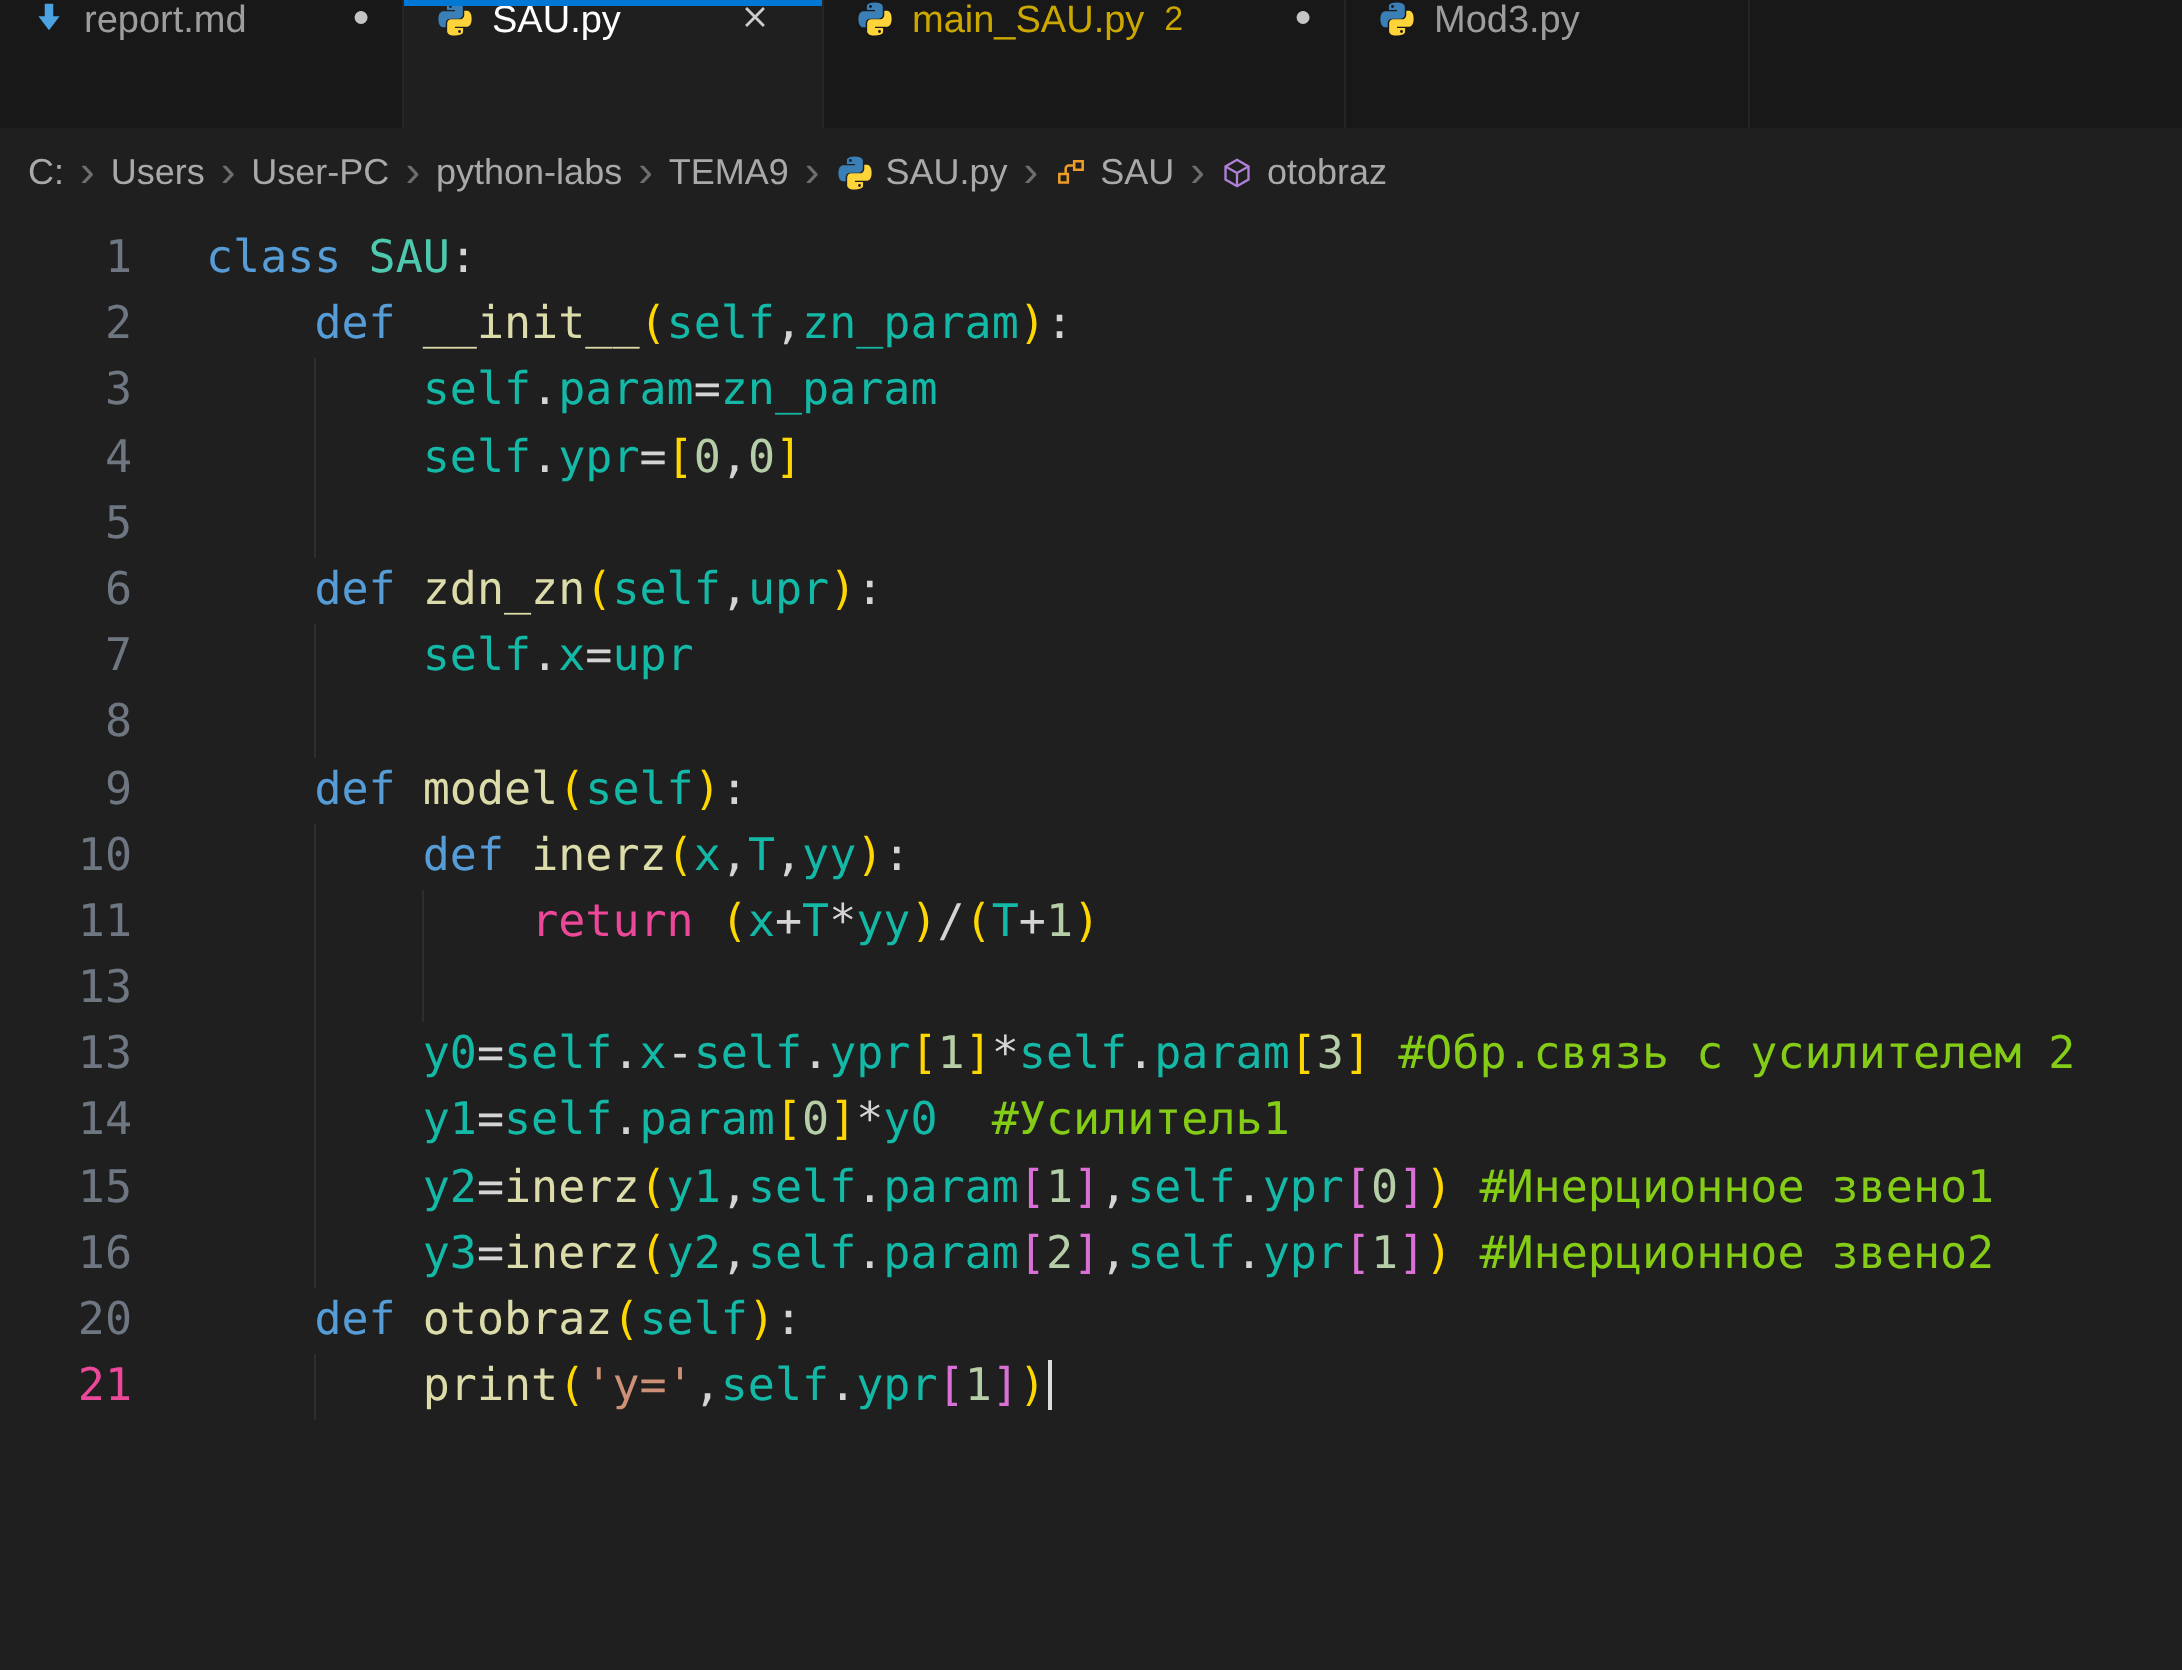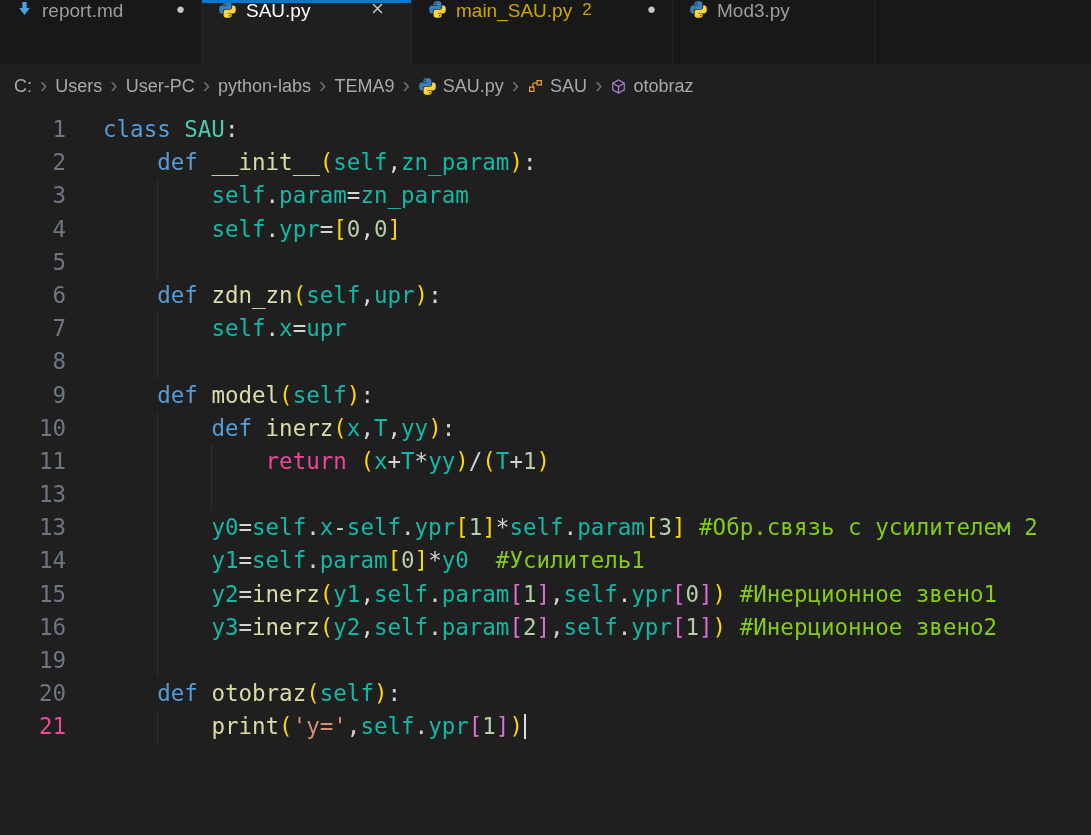--- a/index.html
+++ b/index.html
@@ -206,24 +206,20 @@
     </div>
     <div class="code-line">
       <div class="ln">15</div>
       <div class="lc"><span class="guide" style="left: 4ch;"></span><span class="tk-pln">        </span><span class="tk-var">y2</span><span class="tk-op">=</span><span class="tk-fn">inerz</span><span class="tk-b1">(</span><span class="tk-var">y1</span><span class="tk-op">,</span><span class="tk-var">self</span><span class="tk-op">.</span><span class="tk-var">param</span><span class="tk-b2">[</span><span class="tk-num">1</span><span class="tk-b2">]</span><span class="tk-op">,</span><span class="tk-var">self</span><span class="tk-op">.</span><span class="tk-var">ypr</span><span class="tk-b2">[</span><span class="tk-num">0</span><span class="tk-b2">]</span><span class="tk-b1">)</span><span class="tk-pln"> </span><span class="tk-com">#Инерционное звено1</span></div>
     </div>
     <div class="code-line">
       <div class="ln">16</div>
       <div class="lc"><span class="guide" style="left: 4ch;"></span><span class="tk-pln">        </span><span class="tk-var">y3</span><span class="tk-op">=</span><span class="tk-fn">inerz</span><span class="tk-b1">(</span><span class="tk-var">y2</span><span class="tk-op">,</span><span class="tk-var">self</span><span class="tk-op">.</span><span class="tk-var">param</span><span class="tk-b2">[</span><span class="tk-num">2</span><span class="tk-b2">]</span><span class="tk-op">,</span><span class="tk-var">self</span><span class="tk-op">.</span><span class="tk-var">ypr</span><span class="tk-b2">[</span><span class="tk-num">1</span><span class="tk-b2">]</span><span class="tk-b1">)</span><span class="tk-pln"> </span><span class="tk-com">#Инерционное звено2</span></div>
     </div>
     <div class="code-line">
-      <div class="ln">19</div>
-      <div class="lc"><span class="guide" style="left: 4ch;"></span></div>
-    </div>
-    <div class="code-line">
       <div class="ln">20</div>
       <div class="lc"><span class="tk-pln">    </span><span class="tk-kw">def </span><span class="tk-fn">otobraz</span><span class="tk-b1">(</span><span class="tk-var">self</span><span class="tk-b1">)</span><span class="tk-op">:</span></div>
     </div>
     <div class="code-line">
       <div class="ln active">21</div>
       <div class="lc"><span class="guide" style="left: 4ch;"></span><span class="tk-pln">        </span><span class="tk-fn">print</span><span class="tk-b1">(</span><span class="tk-str">'y='</span><span class="tk-op">,</span><span class="tk-var">self</span><span class="tk-op">.</span><span class="tk-var">ypr</span><span class="tk-b2">[</span><span class="tk-num">1</span><span class="tk-b2">]</span><span class="tk-b1">)</span><span class="cursor"></span></div>
     </div>
   </div>
 
 </body></html>

